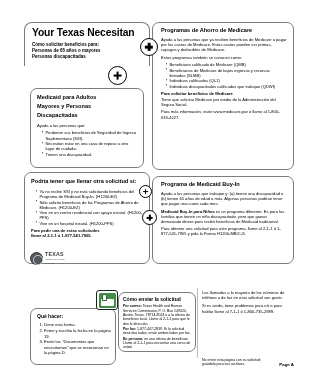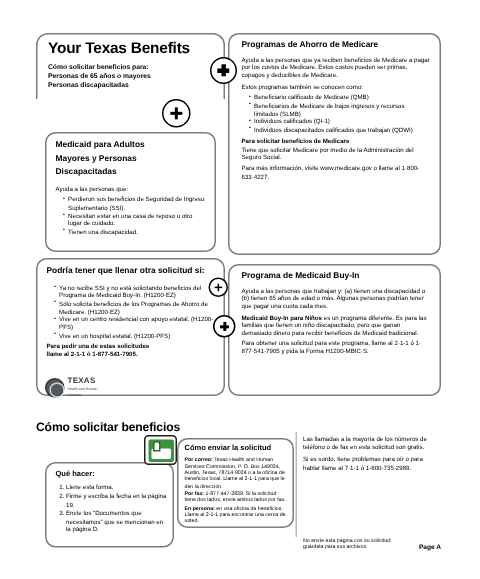--- a/index.html
+++ b/index.html
@@ -265,21 +265,21 @@
     background: #b9b9b9;
     z-index: 1;
   }
 </style>
 </head>
 <body>
 
 <div class="page">
 
   <div class="panel" id="hdr-outer">
-    <div id="hdr-title">Your Texas Benefits</div>
+    <div id="hdr-title">Your Texas Necesitan</div>
     <div id="hdr-sub">Cómo solicitar beneficios para:</div>
     <div id="hdr-sub">Personas de 65 años o mayores</div>
     <div id="hdr-sub">Personas discapacitadas</div>
   </div>
 
   <div class="panel" id="lft-medicaid">
     <div class="panel-title">Medicaid para Adultos</div>
     <div class="panel-title">Mayores y Personas</div>
     <div class="panel-title" style="margin-bottom:4px;">Discapacitadas</div>
     <div class="ptxt">Ayuda a las personas que:</div>
@@ -339,21 +339,20 @@
   <div class="badge" id="badge-b">
       <div class="cross"></div>
     </div>
   <div class="badge" id="badge-c">
       <div class="cross"></div>
     </div>
   <div class="badge" id="badge-d">
       <div class="cross"></div>
     </div>
 
-  <div id="sec-heading">Cómo solicitar beneficios</div>
 
   <div id="vsep"></div>
 
   <div class="panel" id="bt-quehacer">
     <div class="panel-title" style="margin-bottom:2.4px;">Qué hacer:</div>
     <ol class="nlist">
       <li>Llene esta forma.</li>
       <li>Firme y escriba la fecha en la página 19.</li>
       <li>Envíe los "Documentos que necesitamos" que se mencionan en la página D.</li>
     </ol>

